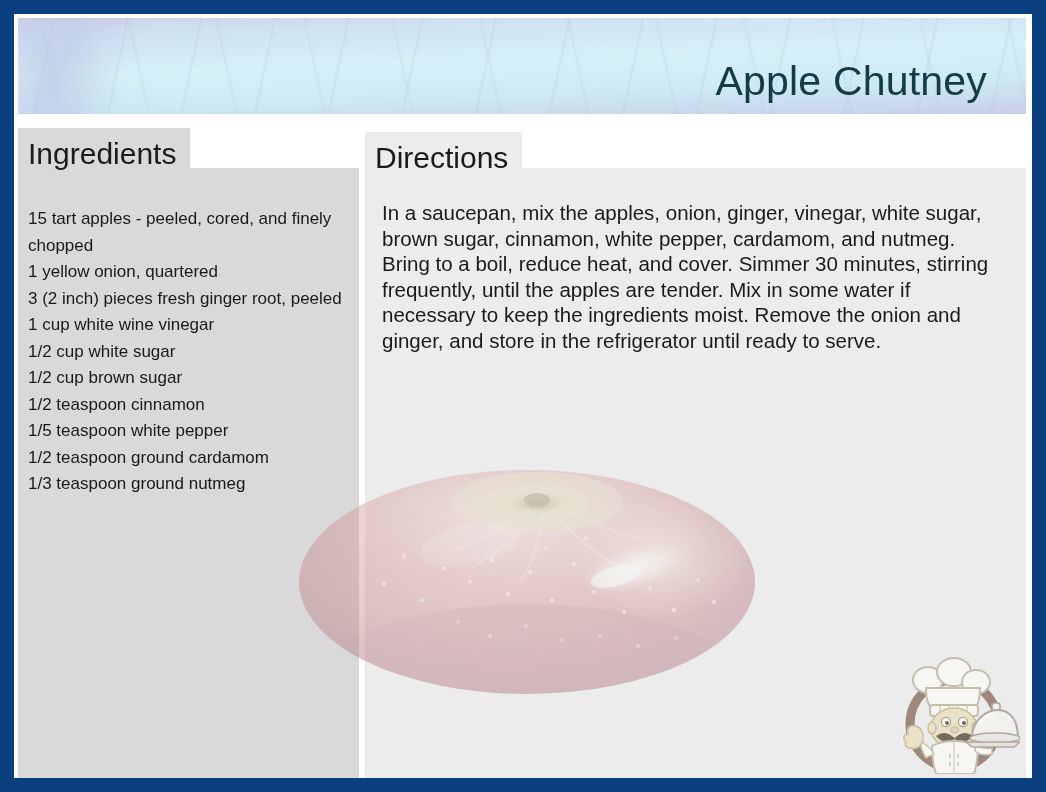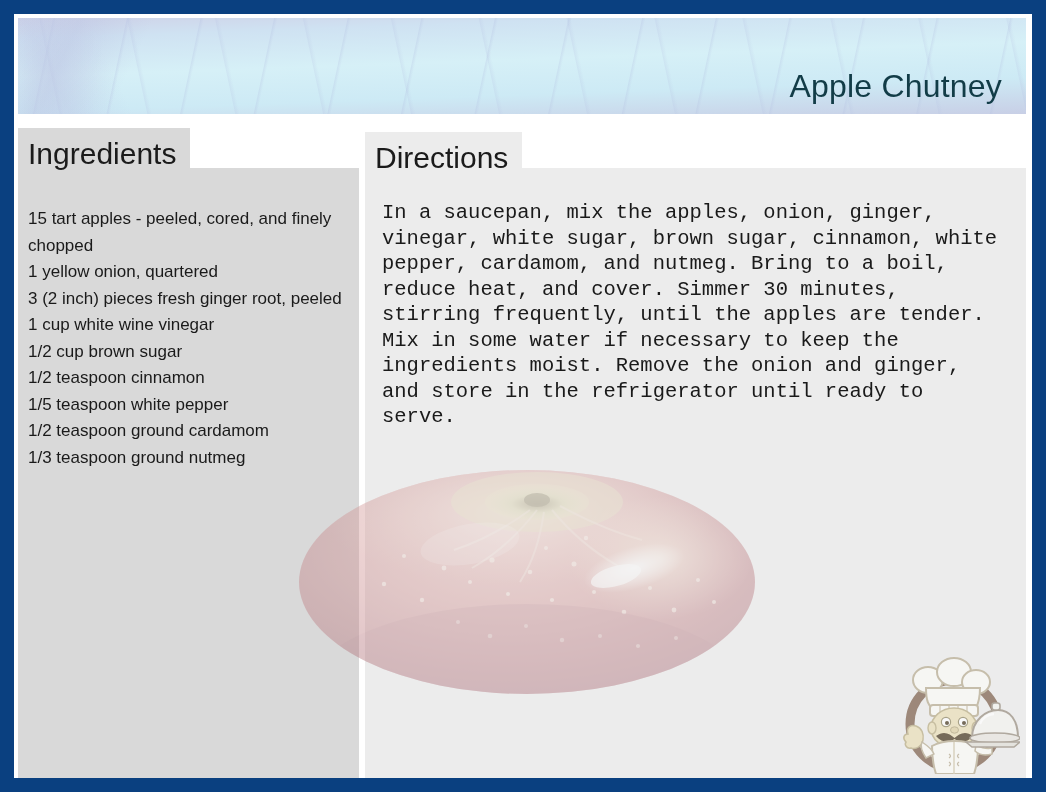--- a/index.html
+++ b/index.html
@@ -44,23 +44,23 @@
           rgba(255,255,255,0) 0px,
           rgba(255,255,255,0) 40px,
           rgba(182,194,226,0.22) 41px,
           rgba(255,255,255,0) 45px,
           rgba(255,255,255,0) 86px),
       linear-gradient(178deg, #cfd3e8 0%, #cfe2f2 16%, #d6f0f7 45%, #cdeaf5 72%, #c8cfe6 100%);
     overflow: hidden;
   }
   .banner-title {
     position: absolute;
-    right: 24px;
+    right: 39px;
     bottom: 12px;
-    font-size: 32px;
+    font-size: 41px;
     line-height: 1;
     color: #123c47;
     letter-spacing: 0.2px;
     white-space: nowrap;
   }
 
   
   .panels {
     position: absolute;
     left: 4px;
@@ -124,21 +124,20 @@
 
   .directions-text {
     position: absolute;
     left: 17px;
     right: 22px;
     top: 72px;
     font-size: 20.5px;
     line-height: 25.5px;
     color: #1a1a1a;
     z-index: 4;
-    font-family: Liberation Mono, monospace;
   }
 
   
   .apple-wrap {
     position: absolute;
     left: 276px;
     top: 312px;
     width: 466px;
     height: 264px;
     z-index: 2;
@@ -170,20 +169,21 @@
   <div class="panels">
 
     <div class="panel panel-ingredients">
       <div class="panel-body"></div>
       <div class="panel-tab">Ingredients</div>
       <div class="ingredients-list">
         <div>15 tart apples - peeled, cored, and finely chopped</div>
         <div>1 yellow onion, quartered</div>
         <div>3 (2 inch) pieces fresh ginger root, peeled</div>
         <div>1 cup white wine vinegar</div>
+        <div>1/2 cup white sugar</div>
         <div>1/2 cup brown sugar</div>
         <div>1/2 teaspoon cinnamon</div>
         <div>1/5 teaspoon white pepper</div>
         <div>1/2 teaspoon ground cardamom</div>
         <div>1/3 teaspoon ground nutmeg</div>
       </div>
     </div>
 
     <div class="panel panel-directions">
       <div class="panel-body"></div>

